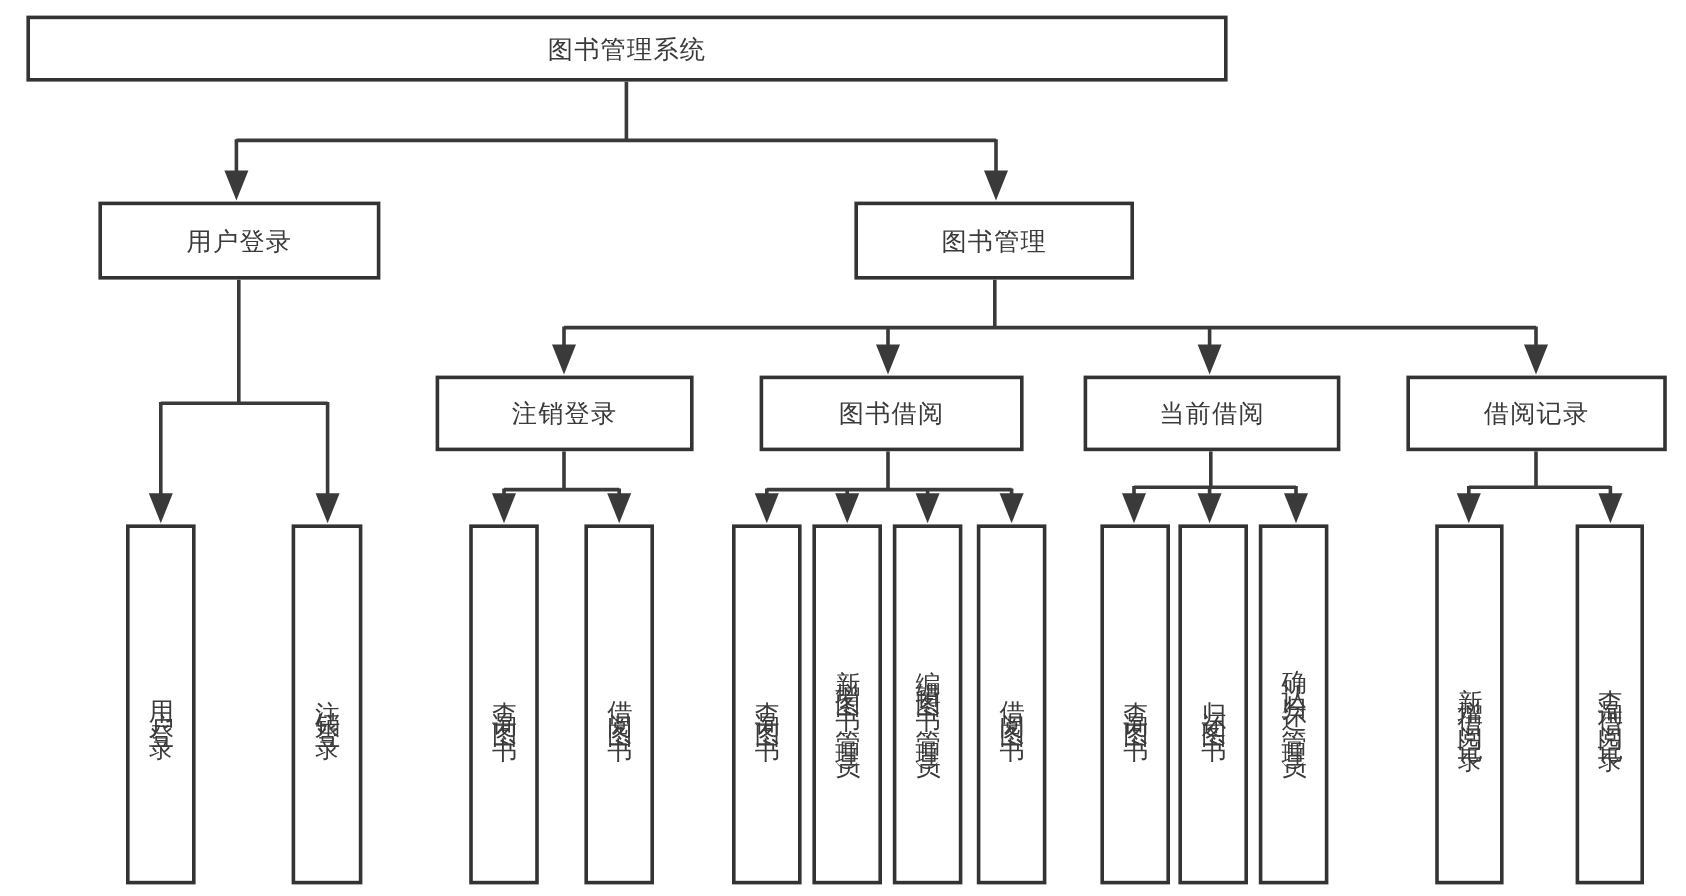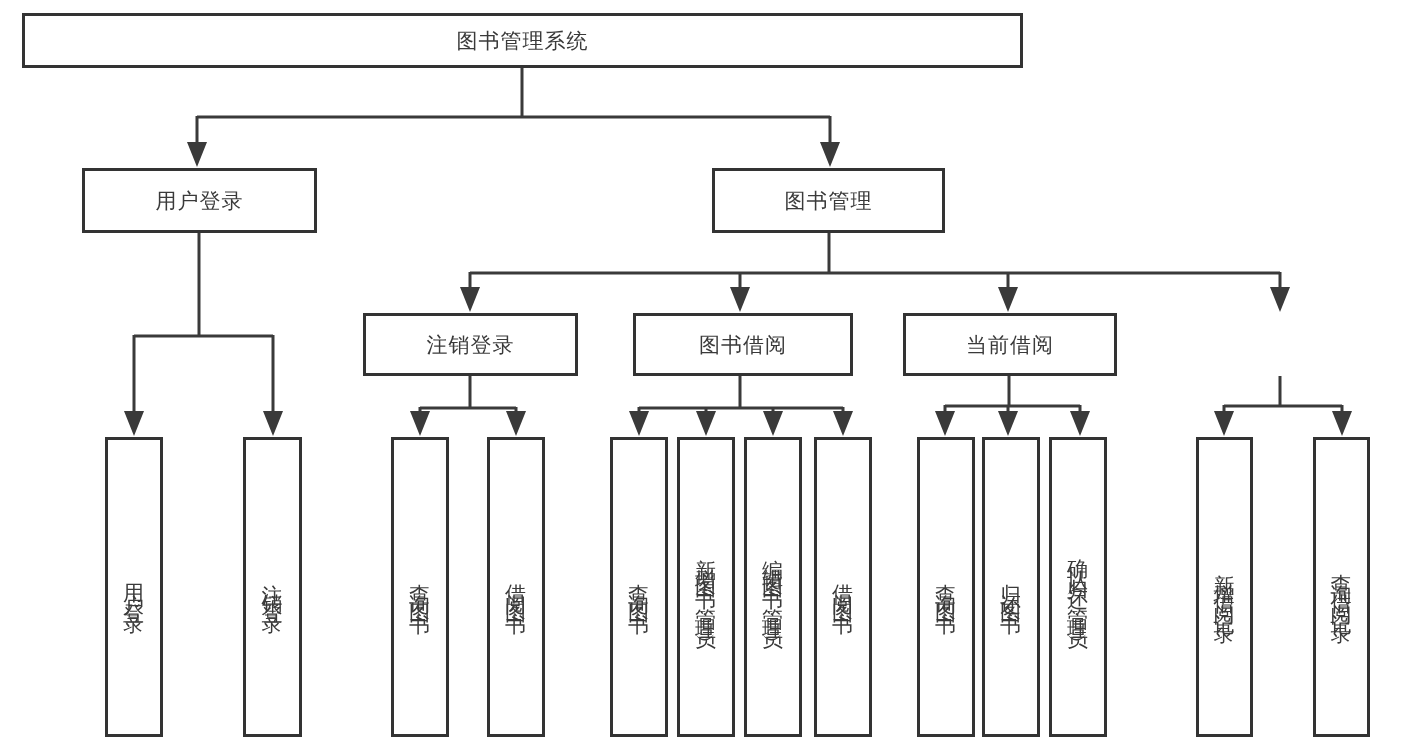--- a/index.html
+++ b/index.html
@@ -113,20 +113,21 @@
   </svg>
 
   <div class="box" style="left:22px; top:13px; width:1001px; height:55px;">图书管理系统</div>
 
   <div class="box" style="left:82px; top:168px; width:235px; height:65px;">用户登录</div>
   <div class="box" style="left:712px; top:168px; width:233px; height:65px;">图书管理</div>
 
   <div class="box" style="left:363px; top:313px; width:215px; height:63px;">注销登录</div>
   <div class="box" style="left:633px; top:313px; width:220px; height:63px;">图书借阅</div>
   <div class="box" style="left:903px; top:313px; width:214px; height:63px;">当前借阅</div>
+  <div class="box" style="left:1172px; top:313px; width:217px; height:63px;">借阅记录</div>
 
   <div class="vbox" style="left:105px; width:58px;">
     <span>用户登录</span>
   </div>
   <div class="vbox" style="left:243px; width:59px;">
     <span>注销登录</span>
   </div>
 
   <div class="vbox" style="left:391px; width:58px;">
     <span>查询图书</span>

